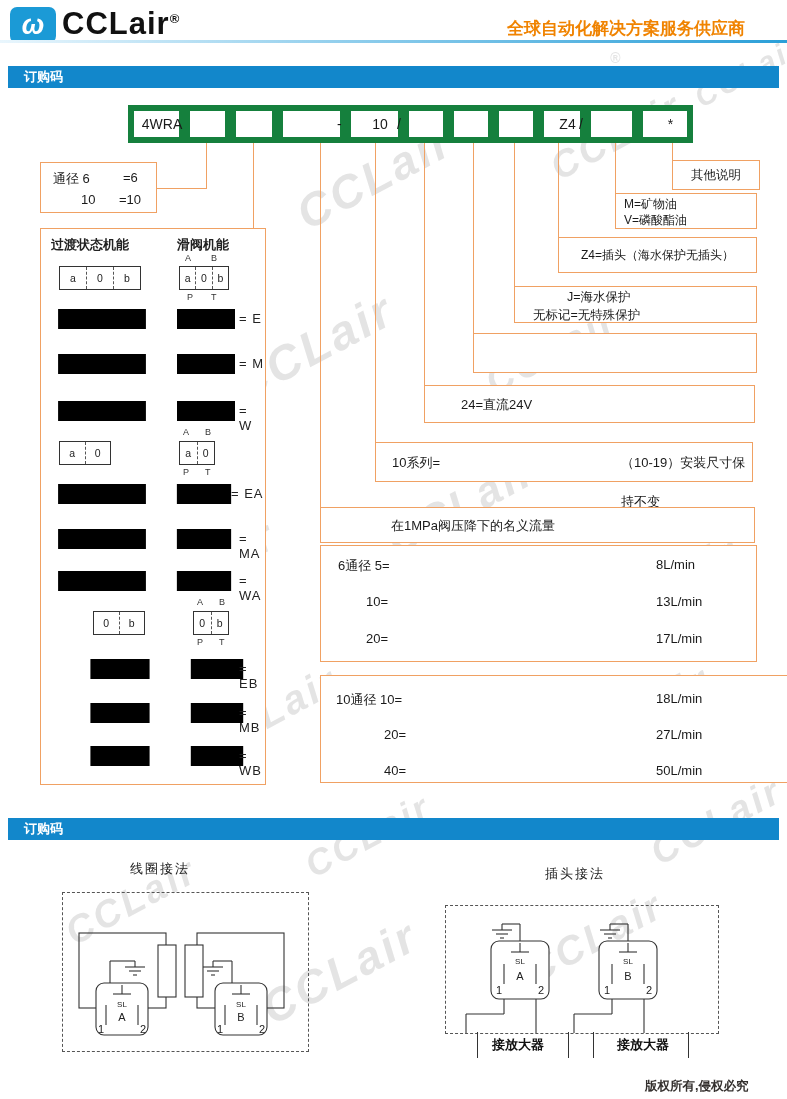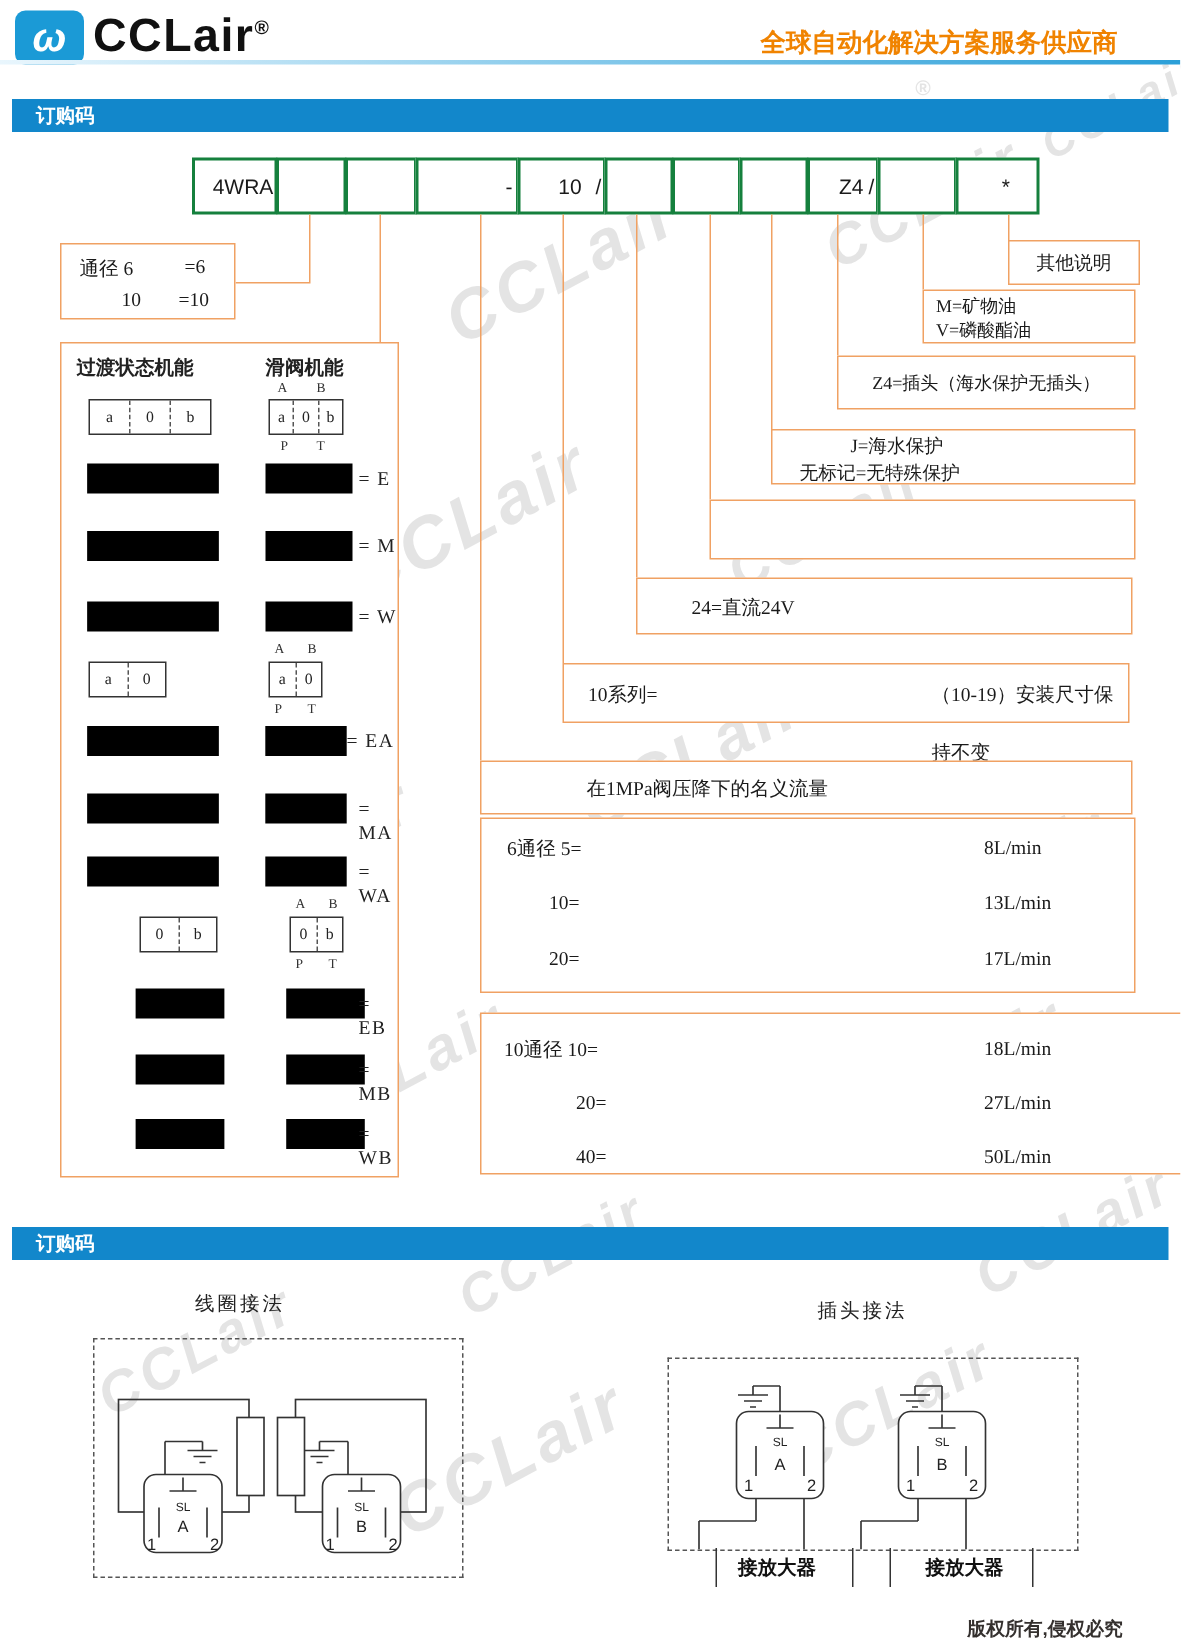--- a/index.html
+++ b/index.html
@@ -12,23 +12,23 @@
   .logo-glyph{color:#fff;font-size:27px;font-weight:bold;font-style:italic;line-height:1;}
   .brand{position:absolute;left:62px;top:6px;font-size:31px;font-weight:800;letter-spacing:1px;color:#111;}
   .brand sup{font-size:13px;font-weight:600;}
   .slogan{position:absolute;right:42px;top:17px;font-size:17px;font-weight:700;color:#f08300;}
   .header-rule{position:absolute;left:0;top:40px;width:787px;height:3px;
                background:linear-gradient(to right,#e9f6fd,#8ecdec 45%,#2b9fd8);}
   
   .bar{position:absolute;left:8px;width:771px;height:22px;background:#1287cb;color:#fff;
        font-size:13px;font-weight:700;line-height:22px;padding-left:16px;box-sizing:border-box;}
   
-  .obox{position:absolute;border:1px solid #f0a163;background:#fff;box-sizing:border-box;font-size:12.5px;font-family:Liberation Serif, serif;}
+  .obox{position:absolute;border:1px solid #f0a163;background:#fff;box-sizing:border-box;font-size:12.5px;}
   .oline{position:absolute;background:#f0a163;}
-  .code-cell{position:absolute;top:105px;height:38px;border:2px solid #15803d;box-sizing:border-box;
+  .code-cell{position:absolute;top:105px;height:38px;border:6px solid #15803d;box-sizing:border-box;
              display:flex;align-items:center;justify-content:center;font-size:14px;background:#fff;padding-left:11px;}
   .sep{position:absolute;top:105px;height:38px;display:flex;align-items:center;font-size:14px;}
   
   .cellbox{position:absolute;border:1px solid #333;background:#fff;display:flex;box-sizing:border-box;}
   .cellbox span{flex:1;display:flex;align-items:center;justify-content:center;font-size:10.5px;color:#222;}
   .cellbox span + span{border-left:1px dashed #555;}
   .portlab{position:absolute;font-size:9px;color:#333;}
   .valve{position:absolute;}
   .valve svg{display:block;}
   .vcode{position:absolute;font-size:13px;color:#222;letter-spacing:1px;}

